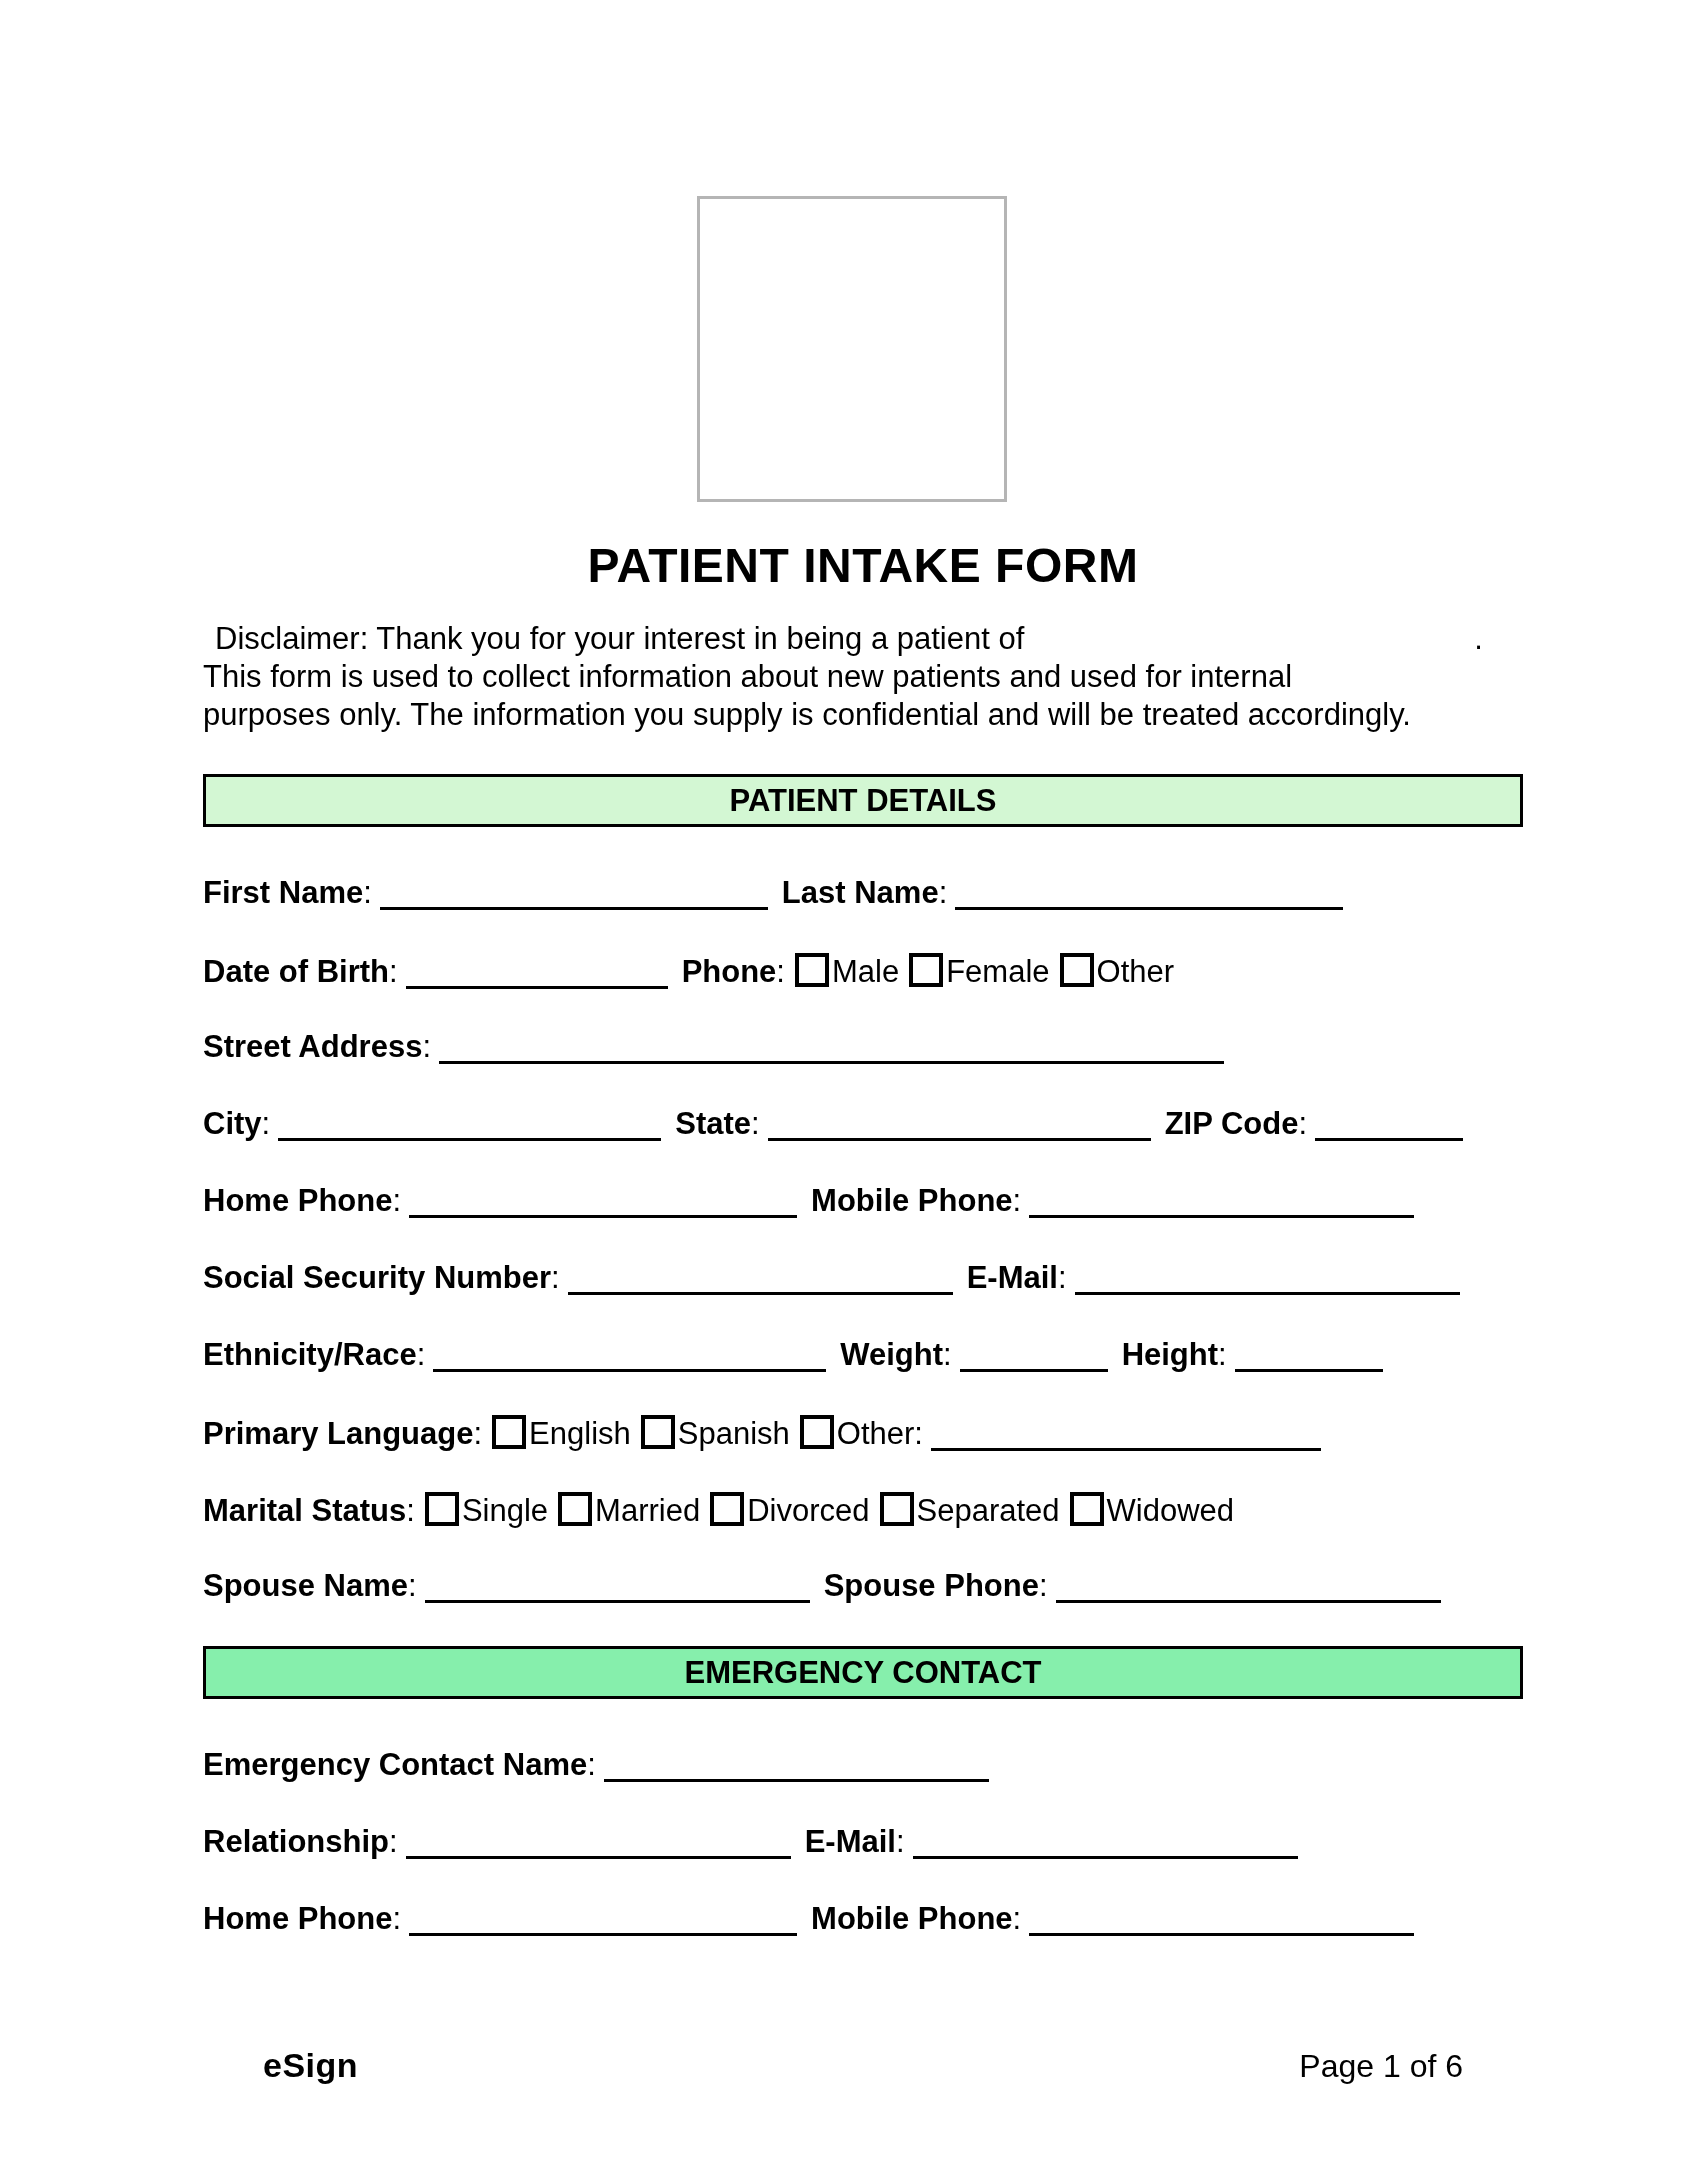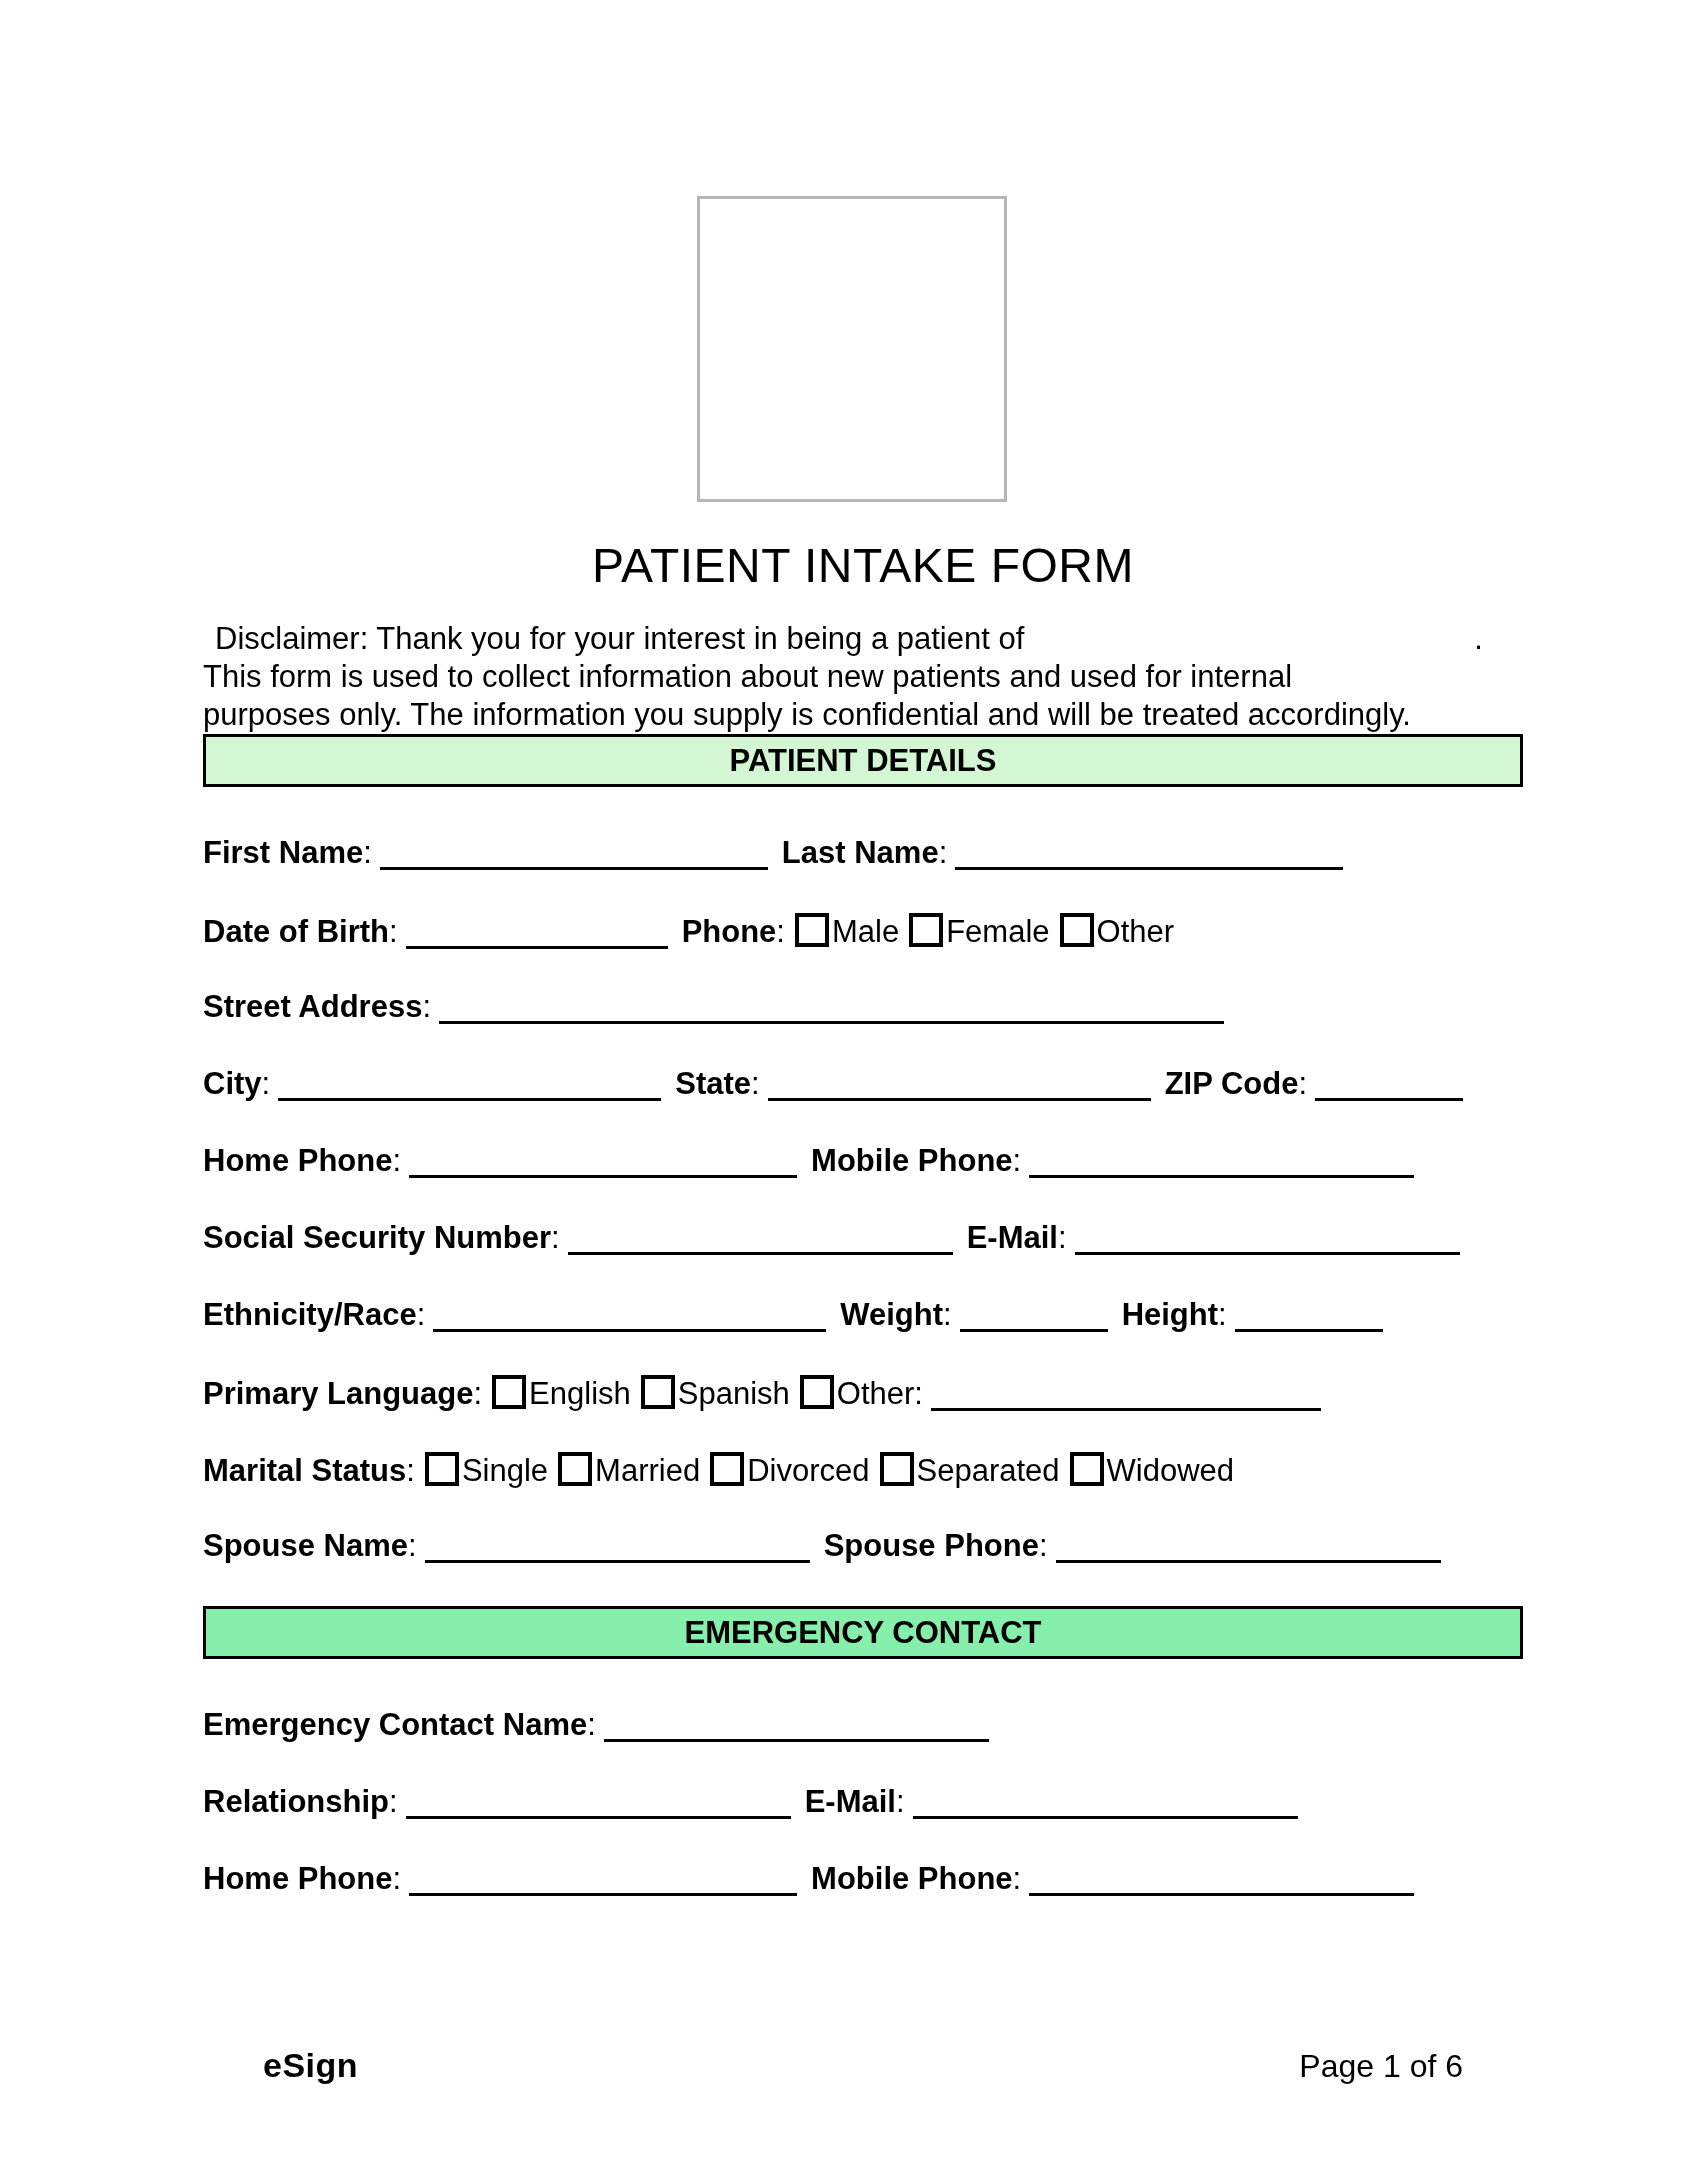--- a/index.html
+++ b/index.html
@@ -15,29 +15,30 @@
   }
   .logo-box{
     width:304px;height:300px;
     border:3px solid #b5b5b5;
     margin:196px 0 0 494px;
     background:#fff;
   }
   .title{
     margin:36px 0 0 0;
     font-size:48px;line-height:55px;
-    font-weight:400;
+    font-weight:700;
     letter-spacing:.5px;
     text-align:center;
   }
   .disclaimer{margin-top:27px;font-size:31px;line-height:38px;}
   .dline{white-space:nowrap;}
   .u{margin-left:12px;}
   .dgap{display:inline-block;width:450px;}
   .bar{
+    margin-top:40px;
     height:47px;line-height:47px;
     border:3px solid #000;
     background:#d3f7d3;
     text-align:center;
     font-size:31px;font-weight:700;
   }
   .rows{margin-top:49px;}
   .row{height:34px;margin-bottom:43px;font-size:31px;line-height:34px;white-space:nowrap;}
   .lbl{font-weight:700;}
   .colon{font-weight:400;}

